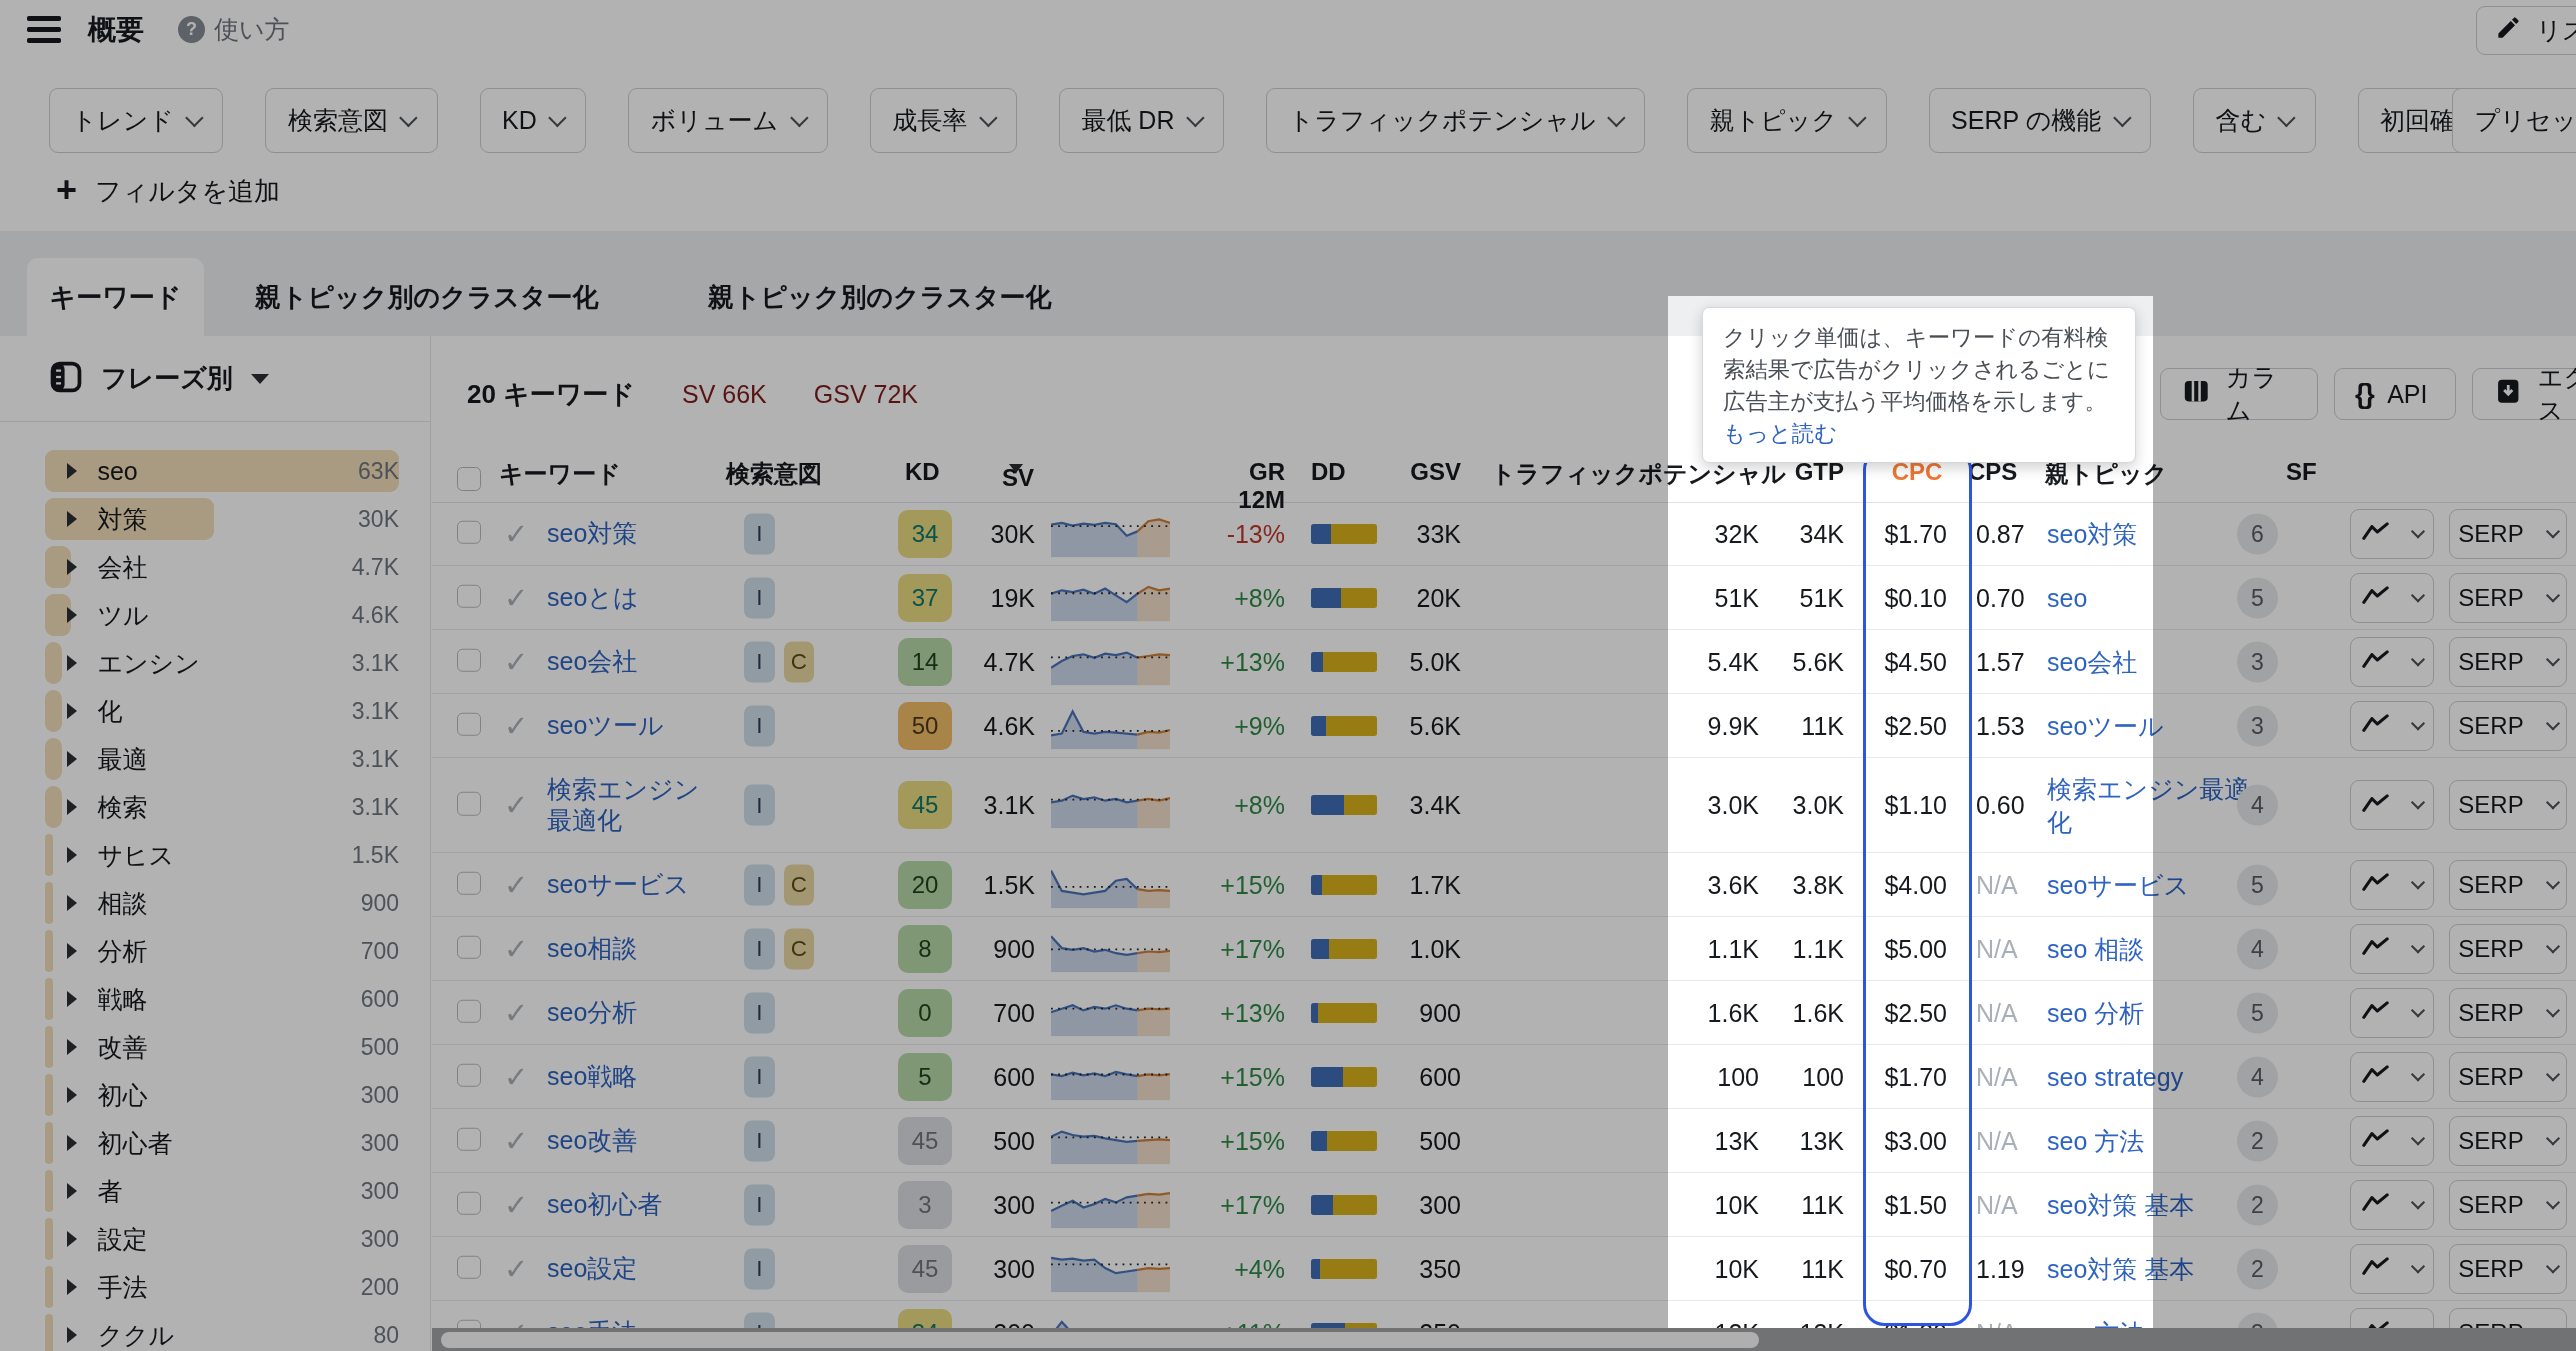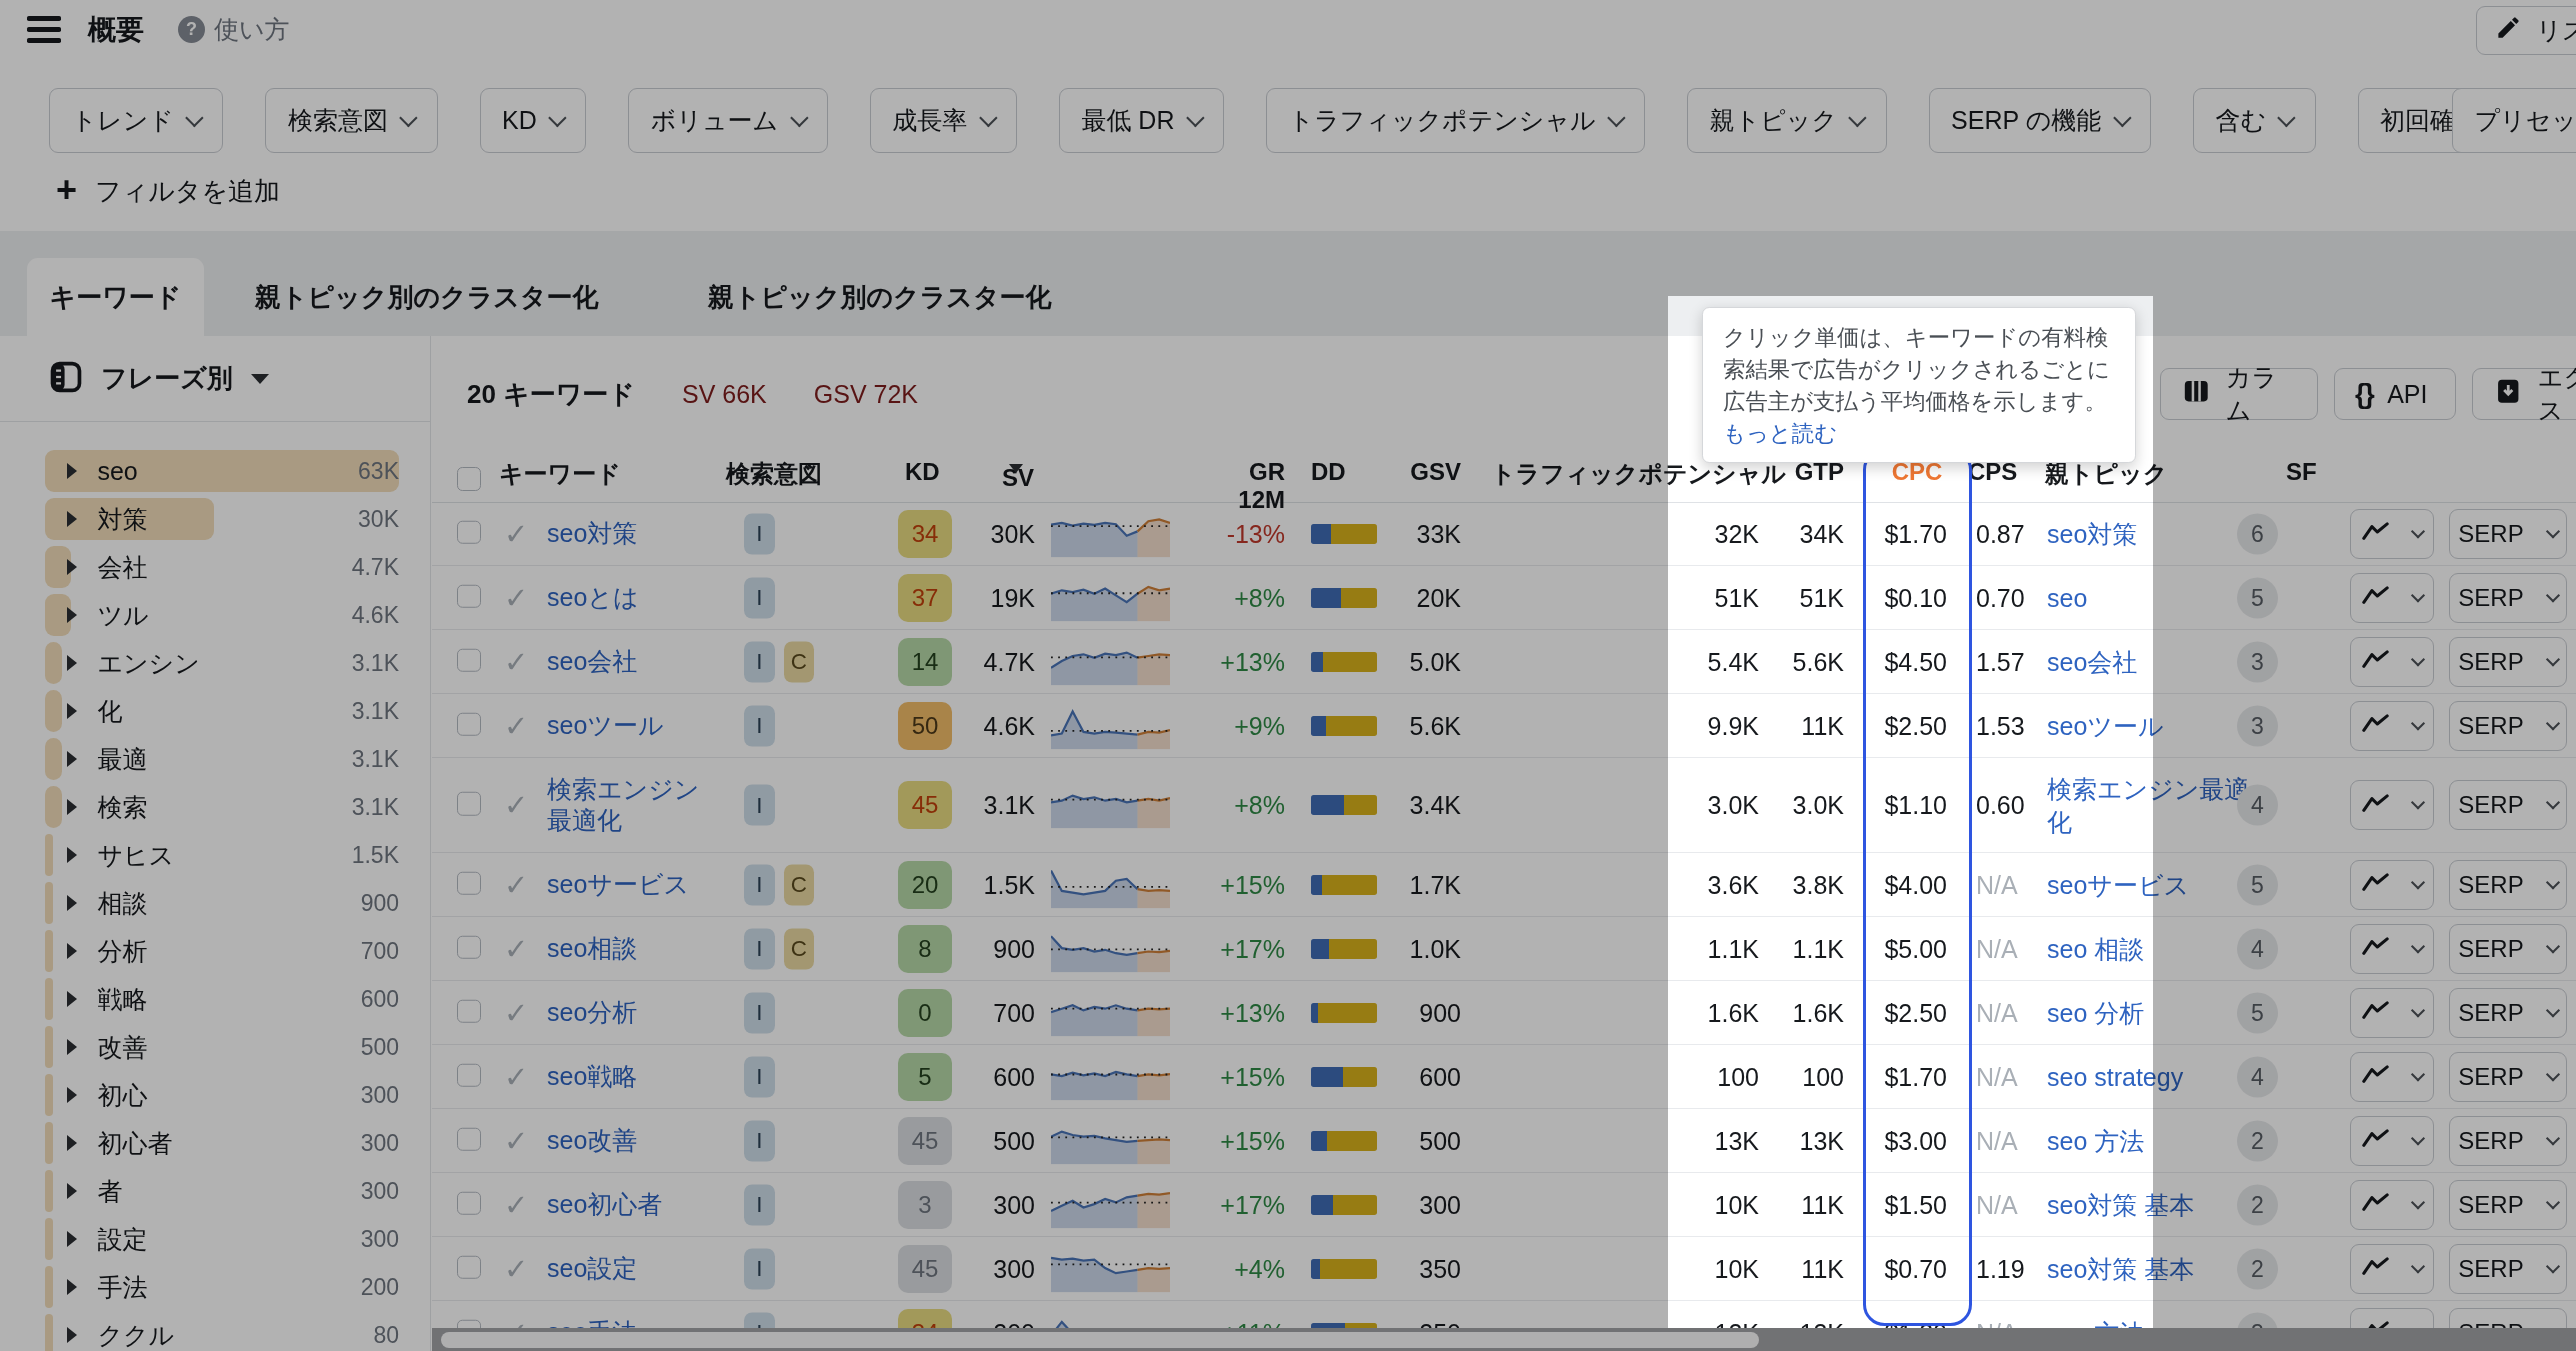--- a/index.html
+++ b/index.html
@@ -80,21 +80,21 @@
   .cell-check{left:72px;color:#a9b0b8;font-size:29px;}
   .cell-kw{left:115px;color:#2e63c0;font-size:25px;line-height:1.25;}
   .kw2,.p2{display:block;}
   .kw2:empty,.p2:empty{display:none;}
   .cell-intent{left:312px;display:flex;gap:9px;}
   .ibadge{width:30.5px;height:41px;border-radius:8px;display:flex;align-items:center;justify-content:center;
           font-size:22.4px;}
   .ibadge.i{background:#cfdeea;color:#2c4257;}
   .ibadge.c{background:#ead9a2;color:#5a4a1e;}
   .cell-kd{left:466px;width:54px;height:48px;border-radius:10px;display:flex;align-items:center;justify-content:center;
-           font-size:24px;color:#c2410c;}
+           font-size:24px;color:#0f766e;}
   .kd-yellow{background:#e8dc81;}
   .kd-green{background:#b7d9a8;color:#24411f;}
   .kd-orange{background:#f2bd69;color:#4d3a1a;}
   .kd-gray{background:#dcdfe2;color:#6f7680;}
   .cell-sv{left:502px;width:101px;text-align:right;font-size:25px;}
   .cell-spark{left:619px;width:119px;height:47px;}
   .cell-gr{left:764px;width:89px;text-align:right;font-size:25px;}
   .gr-up{color:#2f8a46;}
   .gr-down{color:#c0392b;}
   .cell-dd{left:879px;width:66px;height:20px;display:flex;border-radius:2.7px;overflow:hidden;}

